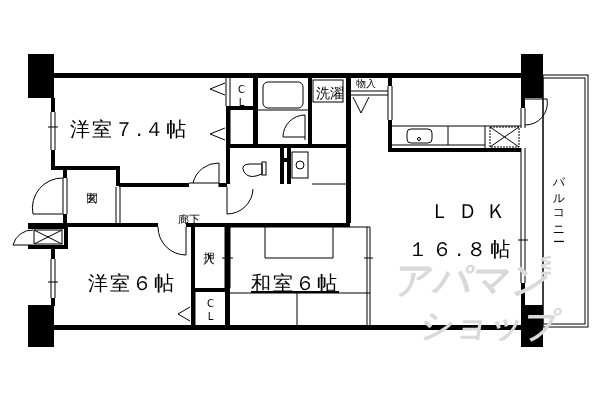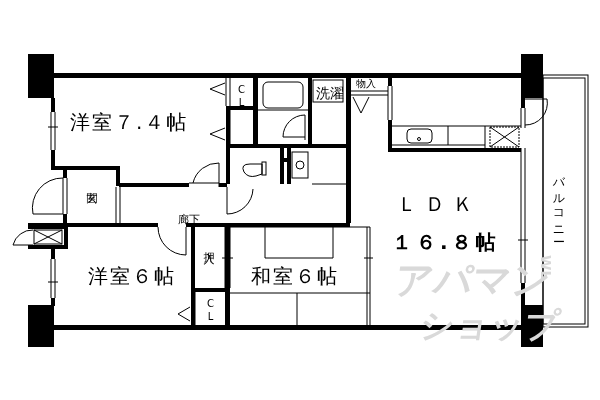--- a/index.html
+++ b/index.html
@@ -1,19 +1,19 @@
 <!DOCTYPE html>
 <html><head>
 <meta charset="utf-8">
 <style>
   html, body { margin: 0; padding: 0; background: #ffffff; }
   body { width: 600px; height: 400px; overflow: hidden; position: relative; font-family: "DejaVu Sans", sans-serif; }
   #plan { position: absolute; left: 0; top: 0; width: 600px; height: 400px; }
   .lbl { position: absolute; color: #000; white-space: nowrap; line-height: 1; }
-  .room-big { font-size: 20px; letter-spacing: 2px; }
+  .room-big { font-size: 20px; letter-spacing: 2px; margin-top: 7px; }
   .room-sm { font-size: 11px; }
   .vert { writing-mode: vertical-rl; text-orientation: upright; font-size: 11px; letter-spacing: 1px; }
   .cl { font-size: 10px; writing-mode: vertical-rl; text-orientation: upright; letter-spacing: 2px; }
   .wm { position: absolute; color: #d9d9d9; font-weight: bold; font-family: "DejaVu Sans", sans-serif; }
 </style>
 </head>
 <body>
 
 <svg id="plan" viewBox="0 0 600 400" xmlns="http://www.w3.org/2000/svg">
 
@@ -190,23 +190,23 @@
     <line x1="364" y1="258" x2="373" y2="258"></line>
   </g>
 </svg>
 
 <div class="wm" style="left:395px; top:255px; font-size:38px; transform:skewX(-8deg);">アパマン</div>
 <div class="wm" style="left:420px; top:303px; font-size:34px; transform:skewX(-8deg);">ショップ</div>
 <div class="wm" style="left:538px; top:255px; font-size:14px; writing-mode:vertical-rl;">WL</div>
 
 <div class="lbl room-big" style="left:70px; top:112px;">洋室７.４帖</div>
 <div class="lbl room-big" style="left:88px; top:266px;">洋室６帖</div>
-<div class="lbl room-big" style="left:251px; top:266px;">和室６帖</div>
-<div class="lbl room-big" style="left:397px; top:194px; letter-spacing:8px;">ＬＤＫ</div>
-<div class="lbl room-big" style="left:392px; top:232px; letter-spacing:4px;font-weight:bold;">１６.８帖</div>
+<div class="lbl room-big" style="left:251px; top:266px;text-decoration:underline;">和室６帖</div>
+<div class="lbl room-big" style="left:430px; top:194px; letter-spacing:8px;">ＬＤＫ</div>
+<div class="lbl room-big" style="left:408px; top:232px; letter-spacing:4px;">１６.８帖</div>
 
 <div class="lbl vert" style="left:86px; top:183px;">玄関</div>
 <div class="lbl room-sm" style="left:178px; top:214px;">廊下</div>
 <div class="lbl room-sm" style="left:356px; top:79px; font-size:10px;">物入</div>
 <div class="lbl room-sm" style="left:316px; top:86px; font-size:14px;">洗濯</div>
 <div class="lbl cl" style="left:236px; top:84px;">CL</div>
 <div class="lbl cl" style="left:205px; top:298px;">CL</div>
 <div class="lbl vert" style="left:203px; top:243px;">押入</div>
 <div class="lbl vert" style="left:553px; top:168px; font-size:12px; letter-spacing:3px;">バルコニー</div>
 

